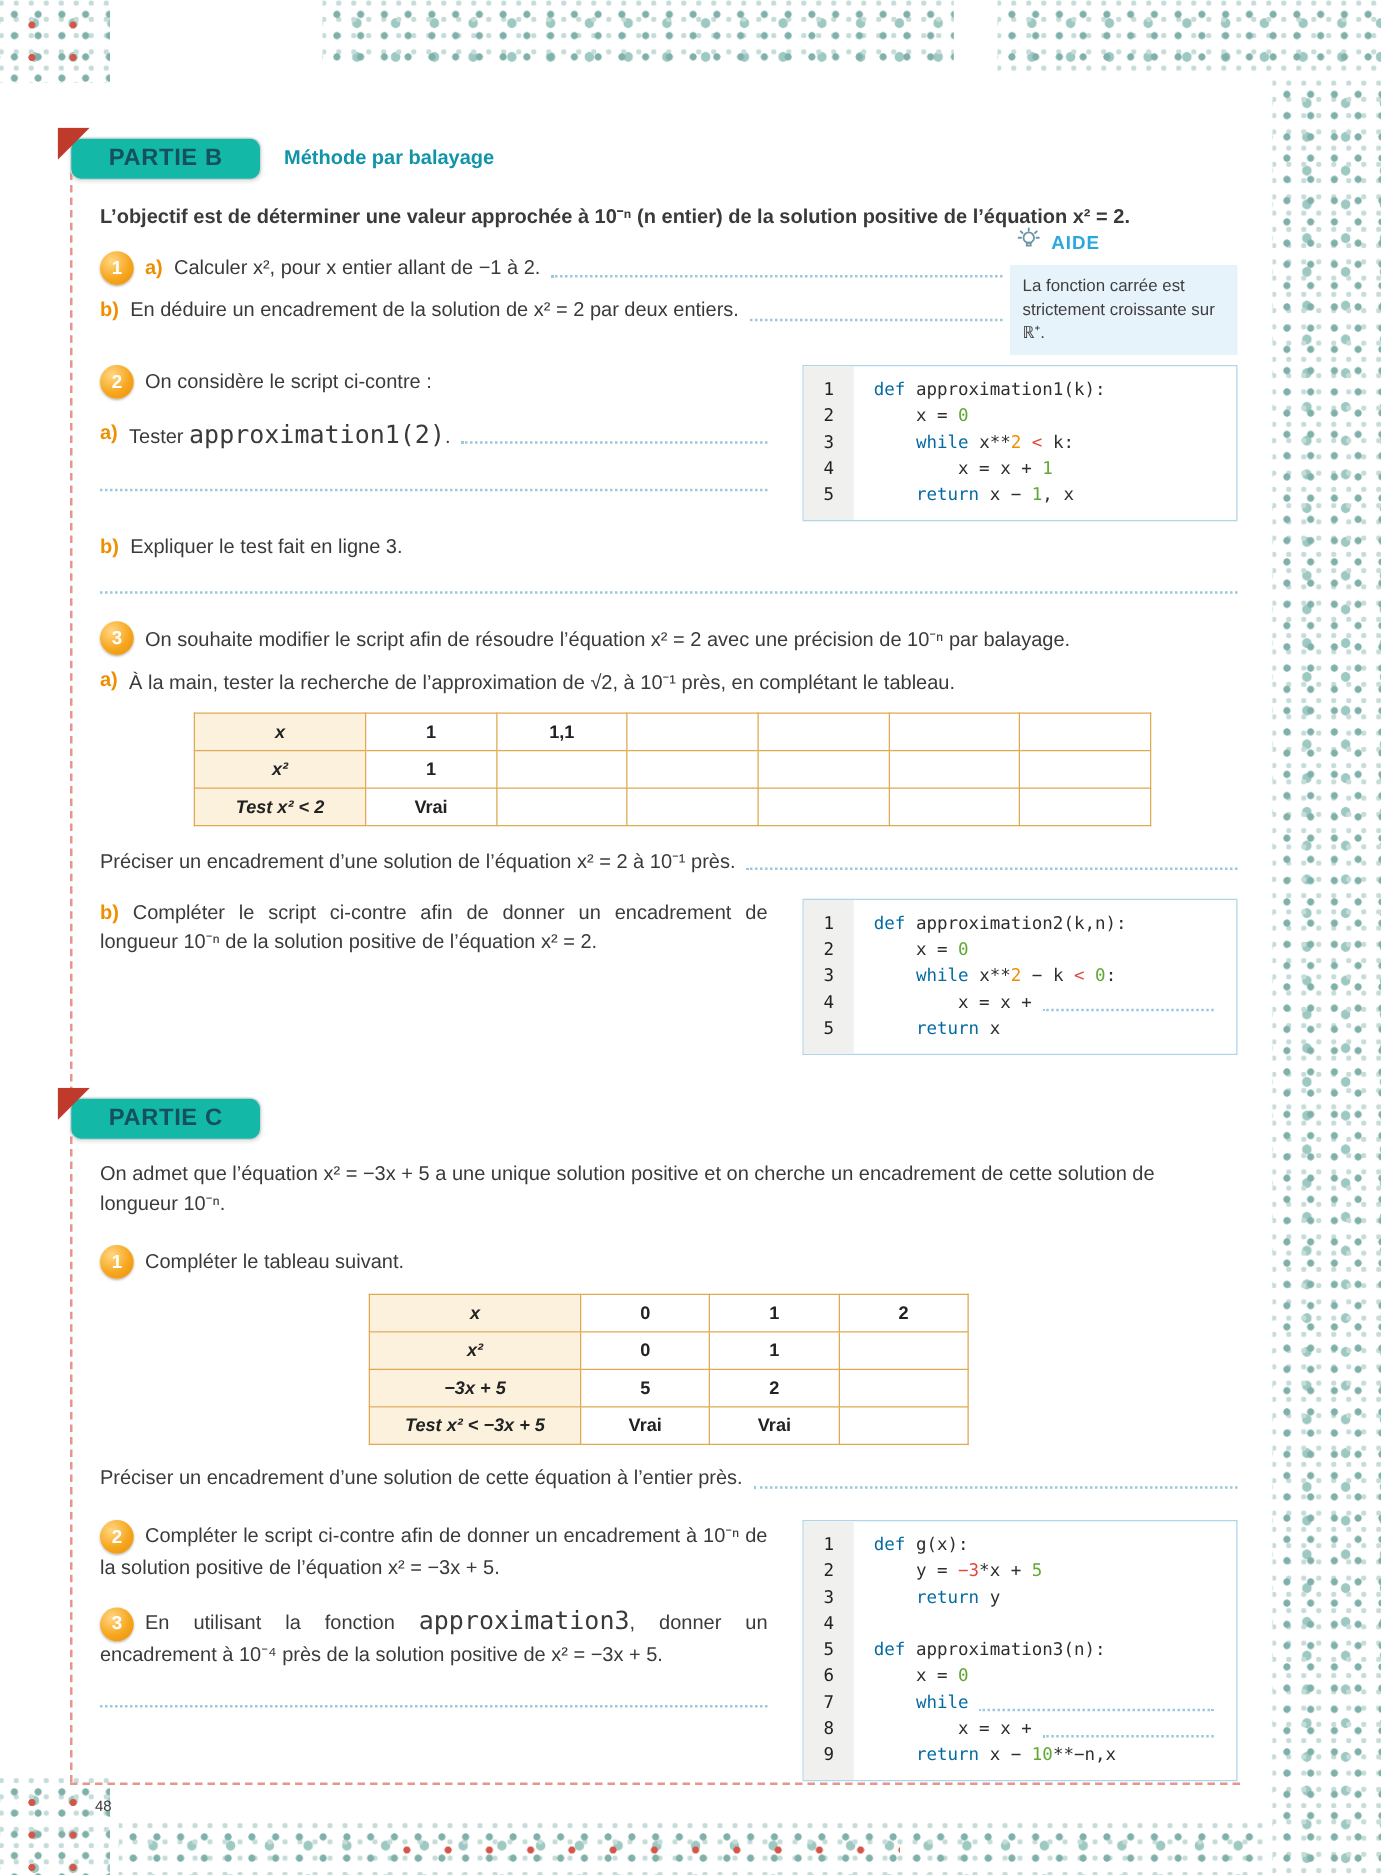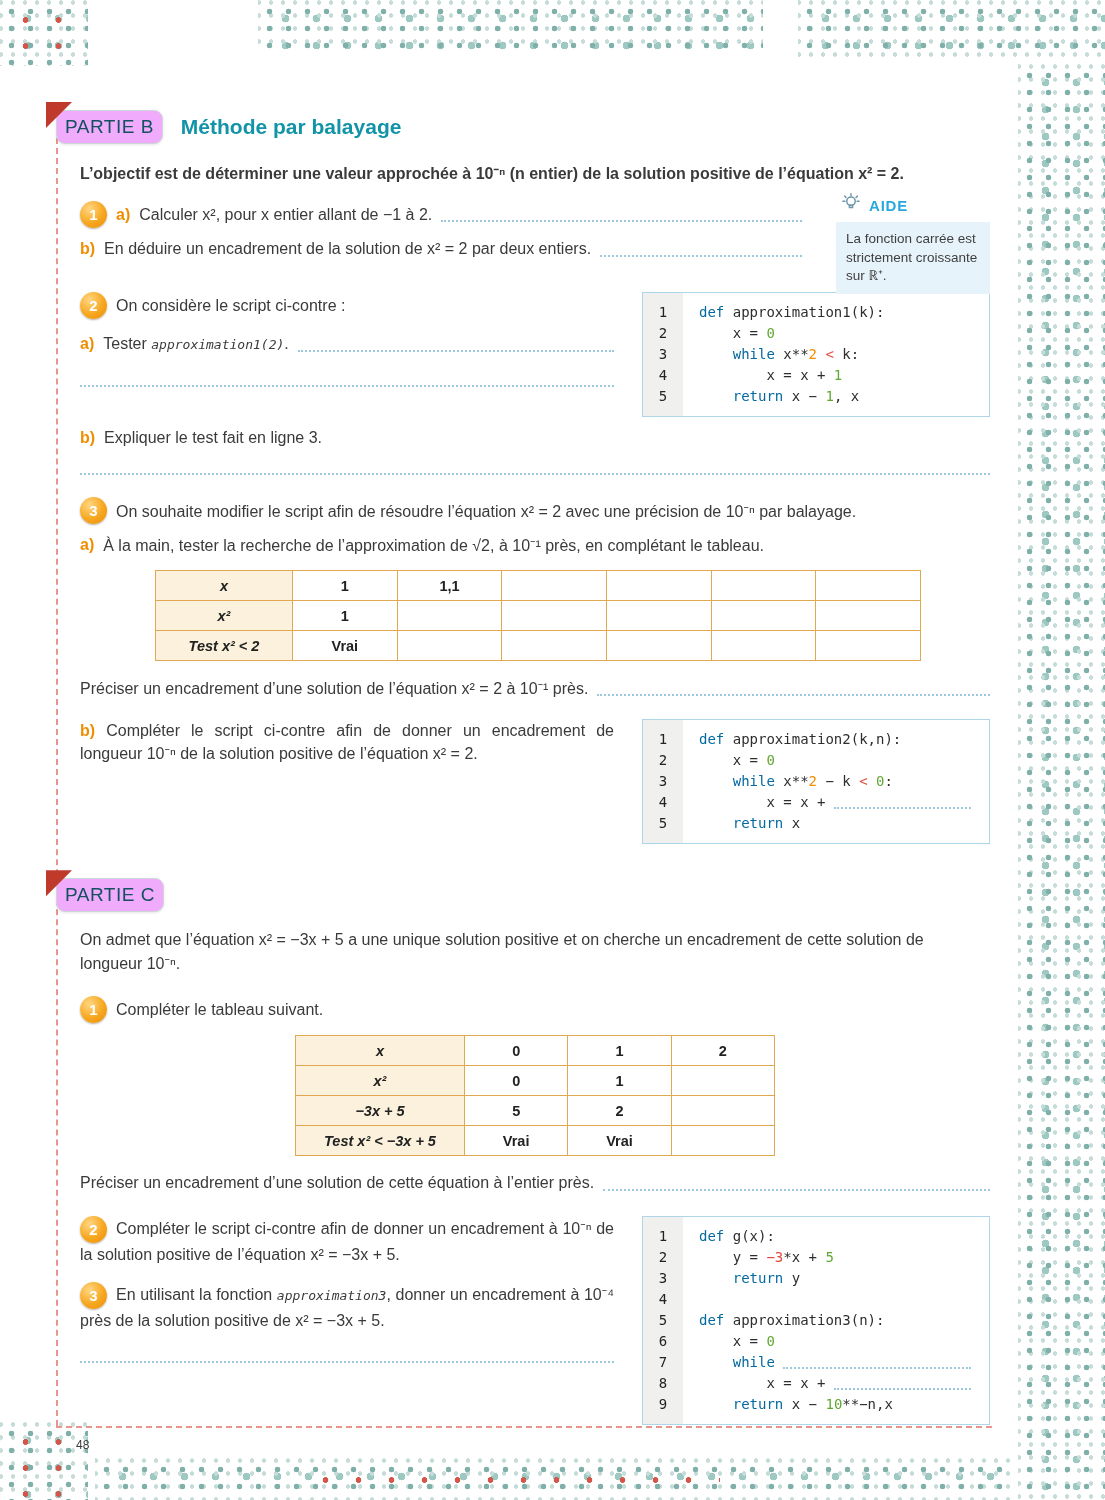--- a/index.html
+++ b/index.html
@@ -21,41 +21,41 @@
   .red{
     background-image:radial-gradient(circle,#d4564a 2.6px,transparent 3.1px);
     background-size:33px 26px;background-position:9px 7px;
   }
   
   .dashv{position:absolute;left:56px;top:108px;height:1318px;border-left:2px dashed #e6968c;z-index:1;}
   .dashh{position:absolute;left:56px;top:1426px;width:936px;border-top:2px dashed #e6968c;z-index:1;}
   
   .content{position:absolute;left:80px;top:0;width:910px;z-index:2;}
   .part-header{display:flex;align-items:center;gap:18px;margin-left:-24px;position:relative;}
-  .plabel{position:relative;background:#f0abfc;border:1.5px solid #cdd6d9;border-radius:9px;
-          padding:5px 8px;font-size:19px;font-weight:normal;color:#14505e;
+  .plabel{position:relative;background:#14b8a6;border:1.5px solid #cdd6d9;border-radius:9px;
+          padding:5px 30px;font-size:19px;font-weight:bold;color:#14505e;
           box-shadow:0 1px 3px rgba(0,0,0,.10);letter-spacing:.5px;}
   .flag{position:absolute;left:-11px;top:-9px;width:26px;height:26px;background:#bf3a2b;
         clip-path:polygon(0 0,100% 0,0 100%);}
-  .ptitle{color:#1193a8;font-size:21px;font-weight:bold;}
+  .ptitle{color:#1193a8;font-size:16px;font-weight:bold;}
   p.intro{margin:0;line-height:1.45;}
   .qrow{display:flex;align-items:center;gap:9px;}
   .qnum{flex:none;width:27px;height:27px;border-radius:50%;
         background:radial-gradient(circle at 35% 30%,#ffd27a 5%,#f6a71f 55%,#ec8d06);
         color:#fff;font-weight:bold;font-size:15px;display:inline-flex;align-items:center;
         justify-content:center;box-shadow:0 1px 2px rgba(0,0,0,.3);vertical-align:middle;}
   .ab{color:#ef8e00;font-weight:bold;flex:none;}
   .qt{white-space:nowrap;}
   .dots{flex:1;border-bottom:2px dotted #9cc8de;height:.85em;min-width:28px;}
   .dotfull{border-bottom:2px dotted #9cc8de;height:2px;}
-  .mono{font-family:"DejaVu Sans Mono",monospace;font-size:13px;font-style:italic;}
+  .mono{font-family:"DejaVu Sans Mono",monospace;font-size:20px;}
   .qpara{margin:0;text-align:justify;line-height:1.45;}
   .qpara .qnum{margin-right:9px;}
   
-  .aide{position:absolute;top:192px;right:0;width:154px;}
+  .aide{position:absolute;top:181px;right:0;width:182px;}
   .aide-head{display:flex;align-items:center;gap:7px;margin-bottom:4px;padding-left:4px;}
   .aide-title{color:#29a8df;font-weight:bold;font-size:15px;letter-spacing:.8px;}
   .aide-body{background:#e7f3fb;padding:8px 10px;font-size:13.5px;line-height:1.38;color:#3f3f3f;}
   
   .coderow{display:flex;align-items:flex-start;gap:28px;}
   .colL{flex:1;min-width:0;}
   .code{flex:none;width:346px;border:1.5px solid #aed5e8;display:flex;background:#fff;
         font-family:"DejaVu Sans Mono",monospace;font-size:14px;line-height:1.52;color:#2e2e2e;}
   .gutter{flex:none;width:40px;background:#f0f1ef;padding:9px 0;text-align:center;color:#222;}
   .gutter div{height:21px;}

